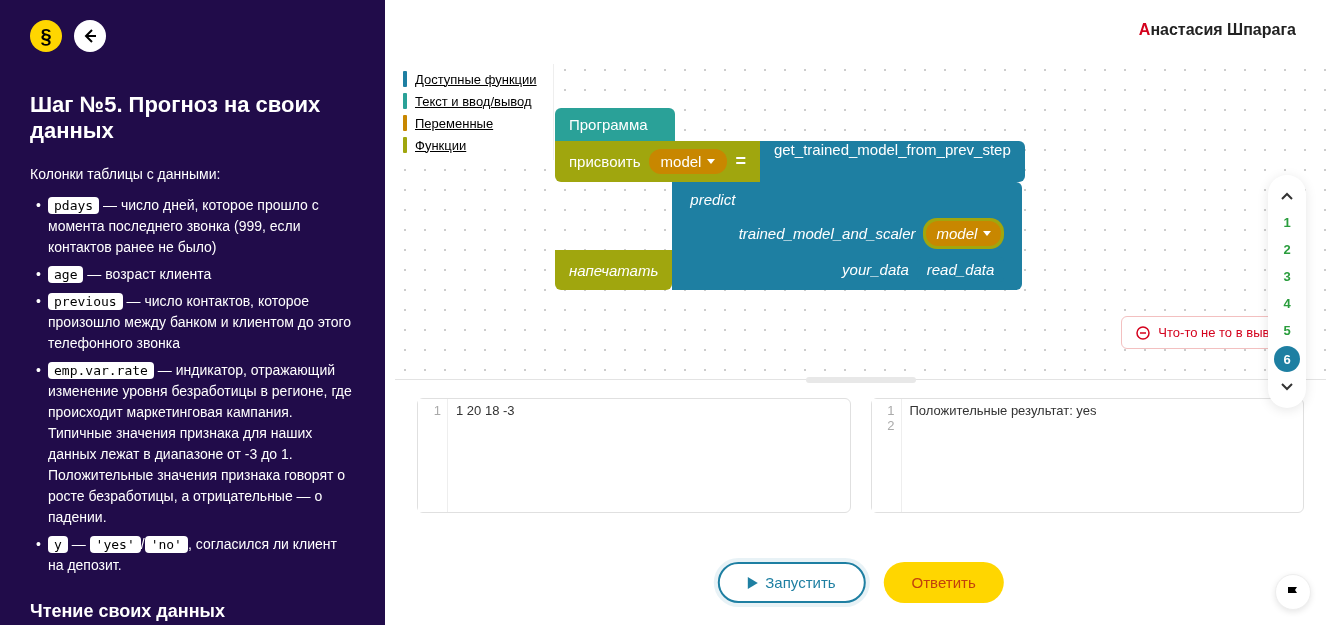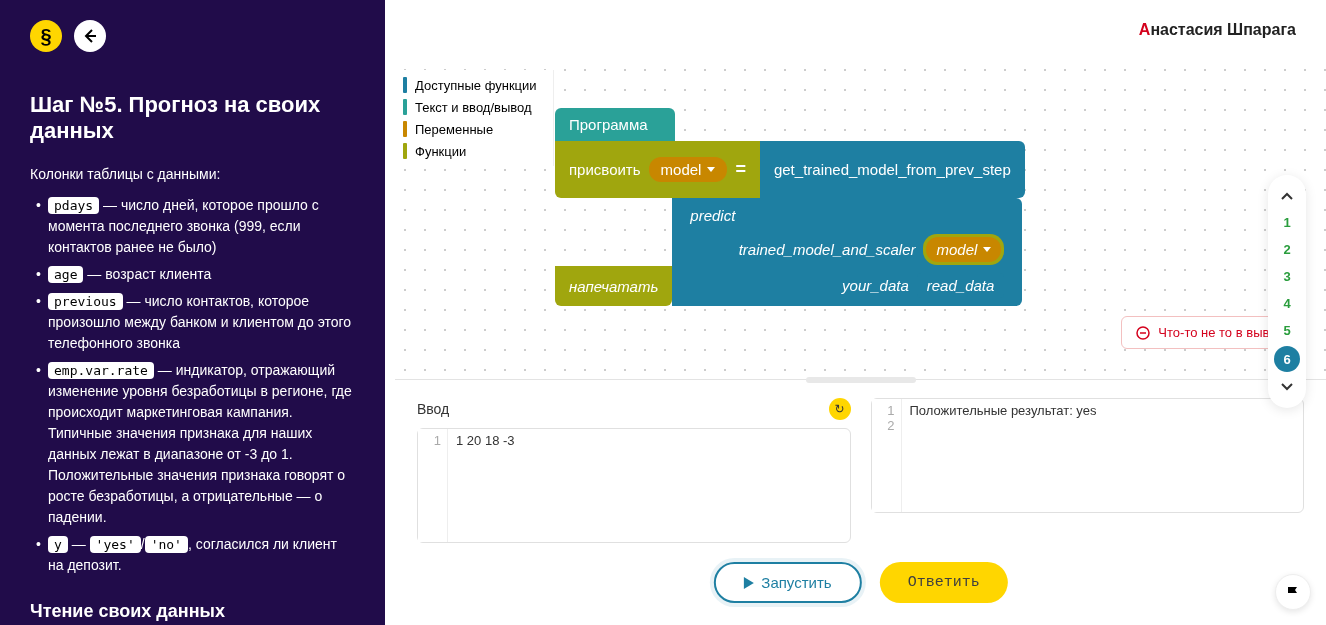--- a/index.html
+++ b/index.html
@@ -22,32 +22,32 @@
 h2.sub { font-size:18px; font-weight:bold; margin:25px 0 15px; }
 
 
 .right { position:absolute; left:395px; top:0; right:0; bottom:0; background:#fff; }
 .hdr { height:60px; display:flex; align-items:center; justify-content:flex-end; padding:0 30px; }
 .username { font-size:16px; font-weight:600; color:#222; }
 .username::first-letter { color:#d4021d; }
 
 
 .workspace { position:relative; height:320px; background-image: radial-gradient(circle,#ccc 1px,transparent 1px); background-size:20px 20px; border-bottom:1px solid #e3e3e3; }
-.categories { position:absolute; left:0; top:10px; background:#fff; border-right:1px solid #eee; padding:4px 0; }
+.categories { position:absolute; left:0; top:4px; background:#fff; border-right:1px solid #eee; padding:4px 0;text-decoration:underline; }
 .catrow { display:flex; align-items:center; font-size:13px; padding:3px 16px 3px 8px; cursor:pointer; }
 .catbar { width:4px; height:16px; margin-right:8px; border-radius:1px; }
 .block-stack { position:absolute; left:160px; top:48px; }
 .blk { position:relative; color:#fff; font-size:15px; }
 .prog { background:#2aa198; padding:8px 18px 8px 14px; border-radius:6px 6px 0 0; width:120px; }
 .row1 { display:flex; }
 .assign { background:#a0a60e; padding:8px 14px; display:flex; align-items:center; gap:8px; border-radius:0 0 0 6px; }
 .vartag { background:#c88700; padding:4px 12px; border-radius:12px; display:inline-flex; align-items:center; gap:6px; }
 .tri { display:inline-block; width:0;height:0;border-left:4px solid transparent;border-right:4px solid transparent;border-top:5px solid #fff; }
 .eq { font-weight:bold; font-size:18px; }
-.callget { background:#1e7fa2; padding:20px 14px; border-radius:0 6px 6px 0; }
+.callget { background:#1e7fa2; padding:0 14px; border-radius:0 6px 6px 0; }
 .row2 { display:flex; align-items:flex-end;font-style:italic; }
 .print { background:#a0a60e; padding:8px 14px; border-radius:0 0 6px 6px; height:40px; display:flex; align-items:center; }
 .predict-block { background:#1e7fa2; padding:6px 4px 4px; border-radius:0 6px 6px 0; min-width:350px; }
 .predict-head { padding:3px 14px 6px; font-size:15px; }
 .subrow { display:flex; align-items:center; justify-content:flex-end; gap:8px; padding:4px 14px 4px 14px; }
 .subrow span.plain { background:transparent; }
 .slot-border { background:#a0a60e; padding:3px 3px; border-radius:14px; }
 .readdata { background:#1e7fa2; padding:4px 10px; border-radius:4px; display:inline-block; }
 .ws-ctrl { position:absolute; right:20px; top:135px; display:flex; flex-direction:column; gap:8px; }
 .ctrl-btn { width:28px;height:28px;border-radius:50%;border:1px solid #ccc;display:flex;align-items:center;justify-content:center;color:#999;cursor:pointer;background:#fff;font-size:15px; }
@@ -61,21 +61,21 @@
 .iohead { display:flex; align-items:center; justify-content:space-between; margin-bottom:8px; }
 .iolabel { font-size:14px; color:#333; }
 .refresh { width:22px;height:22px;border-radius:50%;background:#ffd600;display:flex;align-items:center;justify-content:center;font-size:12px;cursor:pointer;color:#333; }
 .code-box { border:1px solid #e0e0e0; border-radius:6px; height:115px; display:flex; font-family:monospace; font-size:13px; }
 .gutter { width:30px; background:#fff; color:#aaa; text-align:right; padding:4px 6px 0 0; border-right:1px solid #eee; }
 .codetext { padding:4px 8px; color:#333; white-space:pre; }
 
 
 .btnrow { position:absolute; bottom:22px; left:50%; transform:translateX(-50%); display:flex; gap:18px; }
 .runbtn { border:2px solid #1e7fa2; background:#fff; color:#1e7fa2; font-size:15px; font-weight:500; padding:10px 28px; border-radius:100px; display:flex; align-items:center; gap:8px; cursor:pointer; box-shadow:0 0 0 4px rgba(30,127,162,.1); }
-.ansbtn { background:#ffd600; color:#404040; font-size:15px; font-weight:500; padding:12px 28px; border-radius:100px; border:none; cursor:pointer;font-family:Liberation Mono, monospace; }
+.ansbtn { background:#ffd600; color:#c2410c; font-size:15px; font-weight:500; padding:12px 28px; border-radius:100px; border:none; cursor:pointer; }
 .play { width:0;height:0;border-top:6px solid transparent;border-bottom:6px solid transparent;border-left:10px solid #1e7fa2; }
 
 
 .stepnav { position:absolute; right:20px; top:175px; width:38px; background:#fff; border-radius:19px; box-shadow:0 2px 12px rgba(0,0,0,.1); display:flex; flex-direction:column; align-items:center; padding:8px 0; z-index:10; }
 .chev { cursor:pointer; padding:4px 0; color:#333; }
 .step { font-size:13px; font-weight:bold; padding:6px 0; cursor:pointer; width:100%; text-align:center; }
 .step.active { background:#1e7fa2; color:#fff; border-radius:50%; width:26px; height:26px; display:flex; align-items:center; justify-content:center; margin:2px 0; }
 .step.done { color:#2a9d3d; }
 .flag { position:absolute; right:15px; bottom:15px; width:36px;height:36px;border-radius:50%;background:#fff;border:1px solid #eee;display:flex;align-items:center;justify-content:center;cursor:pointer; box-shadow:0 2px 6px rgba(0,0,0,.1); }
 </style>
@@ -173,24 +173,20 @@
           <circle cx="7" cy="7" r="6" fill="none" stroke="#d4021d" stroke-width="1.5"></circle>
           <path d="M4 7h6" stroke="#d4021d" stroke-width="1.5"></path>
         </svg>
       <span>Что-то не то в выводе</span>
     </div>
     <div class="drag-handle"></div>
   </div>
 
   <div class="io">
     <div class="iocol">
-      <div class="iohead">
-        <span class="iolabel">Ввод</span>
-        <span class="refresh">↻</span>
-      </div>
       <div class="code-box">
         <div class="gutter">
             <div>1</div>
           </div>
         <div class="codetext">1 20 18 -3</div>
       </div>
     </div>
     <div class="iocol">
       <div class="code-box">
         <div class="gutter">

